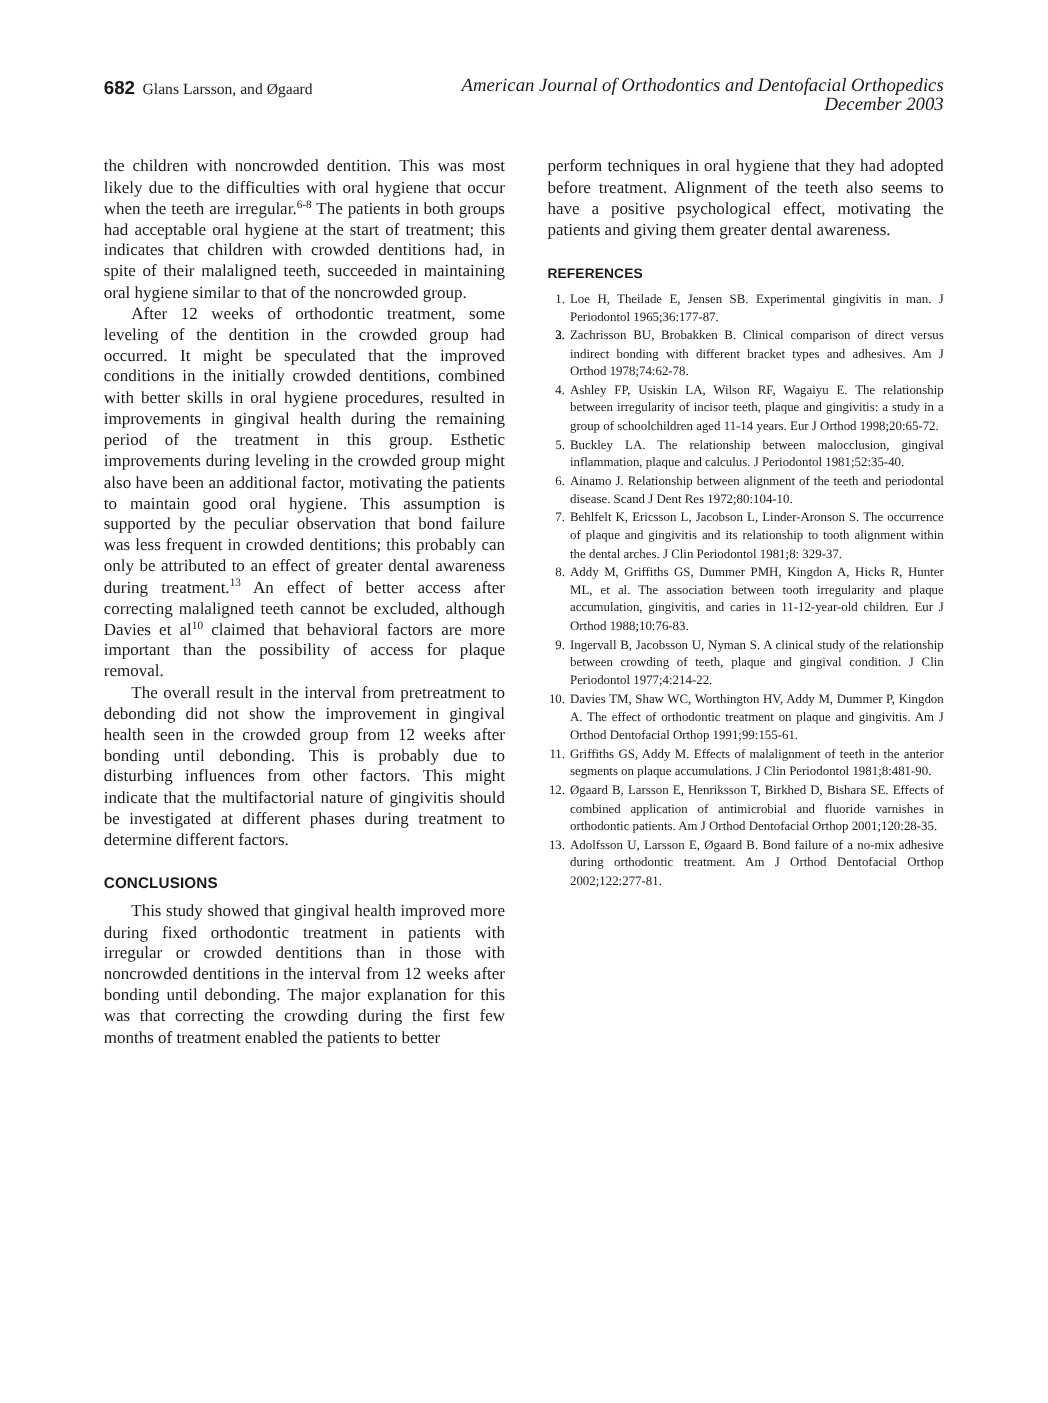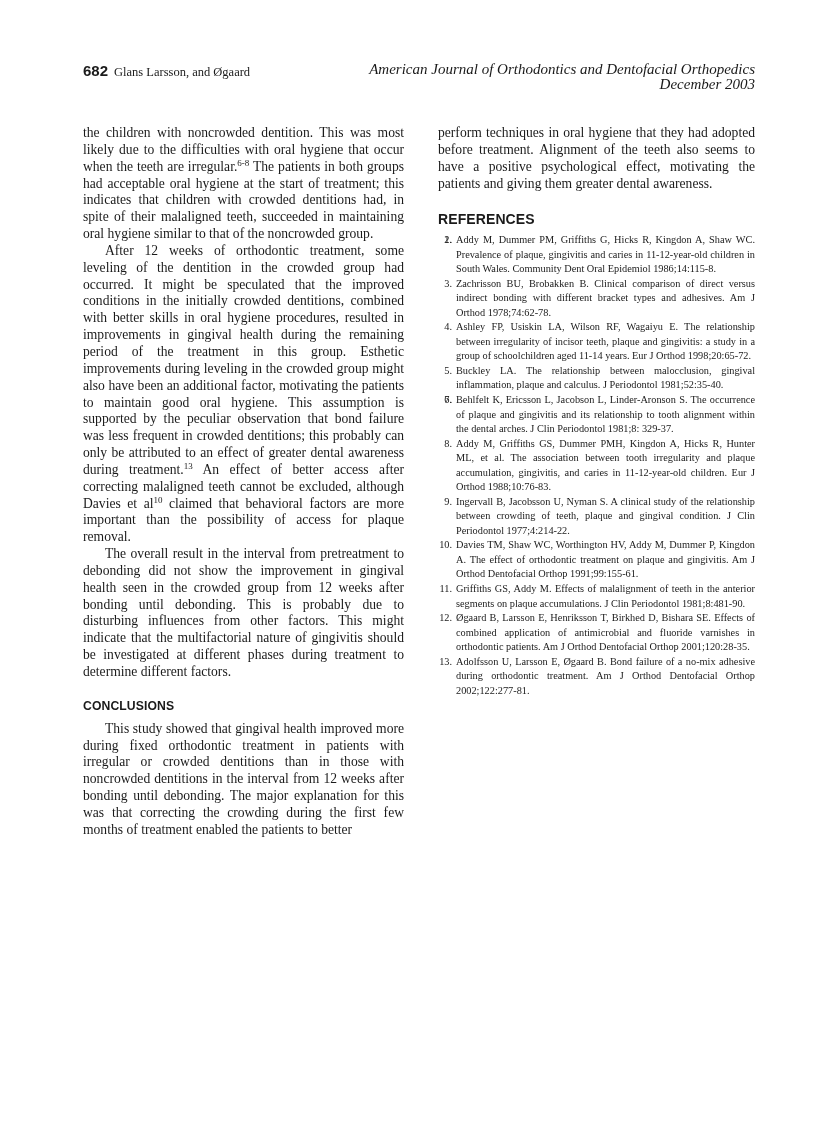--- a/index.html
+++ b/index.html
@@ -9,21 +9,21 @@
   .authors { }
   .header-right { position: absolute; right: 83px; top: 62px; text-align: right; font-family: "Liberation Serif", serif; font-style: italic; font-size: 15px; line-height: 14.5px; }
   .col { position: absolute; top: 125px; font-family: "Liberation Serif", serif; font-size: 13.6px; line-height: 16.85px; }
   .col-left { left: 83px; width: 321px; }
   .col-right { left: 438px; width: 317px; }
   .col p { margin: 0; text-align: justify; hyphens: none; }
   .col p.indent { text-indent: 22px; }
   sup { font-size: 9px; line-height: 0; vertical-align: 5px; }
   h2 { font-family: "Liberation Sans", sans-serif; font-weight: bold; font-size: 12.2px; margin: 0; letter-spacing: 0.1px; }
   .h-conclusions { margin-top: 17px; margin-bottom: 6px; }
-  .h-references { margin-top: 19px; margin-bottom: 5px; font-size: 14px; }
+  .h-references { margin-top: 19px; margin-bottom: 5px; font-size: 11px; }
   .refs { list-style: none; margin: 0; padding: 0; font-size: 10.3px; line-height: 14.4px; }
   .refs li { position: relative; padding-left: 18px; text-align: justify; margin-bottom: 0.4px; }
   .refs .num { position: absolute; left: 0; width: 14px; text-align: right; }
 </style>
 </head>
 <body>
 
 <div class="header-left">
   <span class="page-num">682</span><span class="authors">Glans Larsson, and Øgaard</span>
 </div>
@@ -37,26 +37,26 @@
   <p class="indent"><span>After 12 weeks of orthodontic treatment, some leveling of the dentition in the crowded group had occurred. It might be speculated that the improved conditions in the initially crowded dentitions, combined with better skills in oral hygiene procedures, resulted in improvements in gingival health during the remaining period of the treatment in this group. Esthetic improvements during leveling in the crowded group might also have been an additional factor, motivating the patients to maintain good oral hygiene. This assumption is supported by the peculiar observation that bond failure was less frequent in crowded dentitions; this probably can only be attributed to an effect of greater dental awareness during treatment.</span><sup>13</sup><span> An effect of better access after correcting malaligned teeth cannot be excluded, although Davies et al</span><sup>10</sup><span> claimed that behavioral factors are more important than the possibility of access for plaque removal.</span></p>
   <p class="indent">The overall result in the interval from pretreatment to debonding did not show the improvement in gingival health seen in the crowded group from 12 weeks after bonding until debonding. This is probably due to disturbing influences from other factors. This might indicate that the multifactorial nature of gingivitis should be investigated at different phases during treatment to determine different factors.</p>
   <h2 class="h-conclusions">CONCLUSIONS</h2>
   <p class="indent">This study showed that gingival health improved more during fixed orthodontic treatment in patients with irregular or crowded dentitions than in those with noncrowded dentitions in the interval from 12 weeks after bonding until debonding. The major explanation for this was that correcting the crowding during the first few months of treatment enabled the patients to better</p>
 </div>
 
 <div class="col col-right">
   <p>perform techniques in oral hygiene that they had adopted before treatment. Alignment of the teeth also seems to have a positive psychological effect, motivating the patients and giving them greater dental awareness.</p>
   <h2 class="h-references">REFERENCES</h2>
   <ol class="refs" id="refs">
-      <li><span class="num">1.</span></li>
-      <li><span class="num">2.</span><span>Addy M, Dummer PM, Griffiths G, Hicks R, Kingdon A, Shaw WC. Prevalence of plaque, gingivitis and caries in 11-12-year-old children in South Wales. Community Dent Oral Epidemiol 1986;14:115-8.</span></li>
+      <li><span class="num">1.</span><span>Loe H, Theilade E, Jensen SB. Experimental gingivitis in man. J Periodontol 1965;36:177-87.</span></li>
+      <li><span class="num">2.</span></li>
       <li><span class="num">3.</span><span>Zachrisson BU, Brobakken B. Clinical comparison of direct versus indirect bonding with different bracket types and adhesives. Am J Orthod 1978;74:62-78.</span></li>
       <li><span class="num">4.</span><span>Ashley FP, Usiskin LA, Wilson RF, Wagaiyu E. The relationship between irregularity of incisor teeth, plaque and gingivitis: a study in a group of schoolchildren aged 11-14 years. Eur J Orthod 1998;20:65-72.</span></li>
       <li><span class="num">5.</span><span>Buckley LA. The relationship between malocclusion, gingival inflammation, plaque and calculus. J Periodontol 1981;52:35-40.</span></li>
-      <li><span class="num">6.</span></li>
+      <li><span class="num">6.</span><span>Ainamo J. Relationship between alignment of the teeth and periodontal disease. Scand J Dent Res 1972;80:104-10.</span></li>
       <li><span class="num">7.</span><span>Behlfelt K, Ericsson L, Jacobson L, Linder-Aronson S. The occurrence of plaque and gingivitis and its relationship to tooth alignment within the dental arches. J Clin Periodontol 1981;8: 329-37.</span></li>
       <li><span class="num">8.</span><span>Addy M, Griffiths GS, Dummer PMH, Kingdon A, Hicks R, Hunter ML, et al. The association between tooth irregularity and plaque accumulation, gingivitis, and caries in 11-12-year-old children. Eur J Orthod 1988;10:76-83.</span></li>
       <li><span class="num">9.</span><span>Ingervall B, Jacobsson U, Nyman S. A clinical study of the relationship between crowding of teeth, plaque and gingival condition. J Clin Periodontol 1977;4:214-22.</span></li>
       <li><span class="num">10.</span><span>Davies TM, Shaw WC, Worthington HV, Addy M, Dummer P, Kingdon A. The effect of orthodontic treatment on plaque and gingivitis. Am J Orthod Dentofacial Orthop 1991;99:155-61.</span></li>
       <li><span class="num">11.</span><span>Griffiths GS, Addy M. Effects of malalignment of teeth in the anterior segments on plaque accumulations. J Clin Periodontol 1981;8:481-90.</span></li>
       <li><span class="num">12.</span><span>Øgaard B, Larsson E, Henriksson T, Birkhed D, Bishara SE. Effects of combined application of antimicrobial and fluoride varnishes in orthodontic patients. Am J Orthod Dentofacial Orthop 2001;120:28-35.</span></li>
       <li><span class="num">13.</span><span>Adolfsson U, Larsson E, Øgaard B. Bond failure of a no-mix adhesive during orthodontic treatment. Am J Orthod Dentofacial Orthop 2002;122:277-81.</span></li>
     </ol>
 </div>
 

